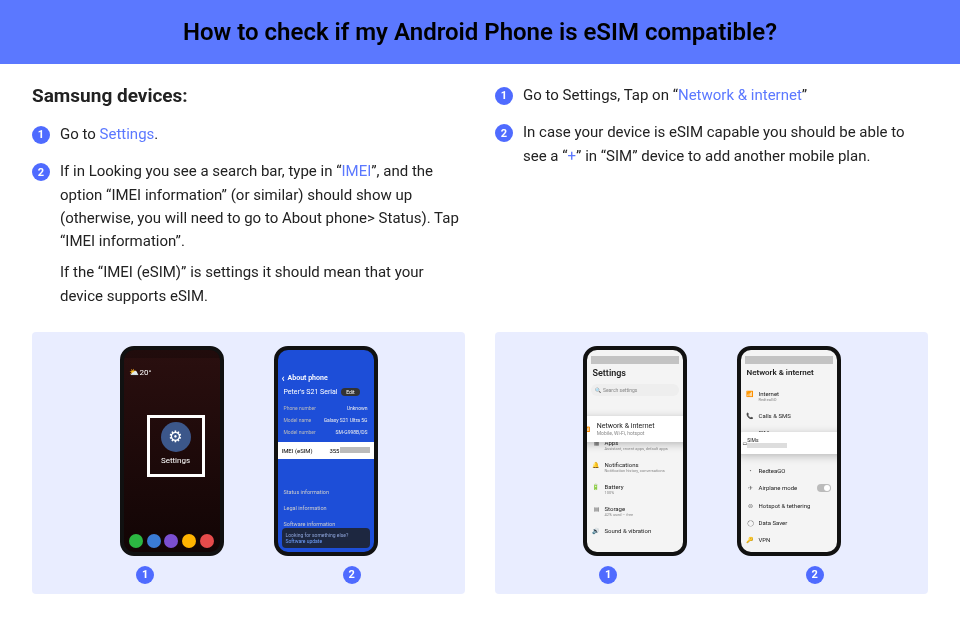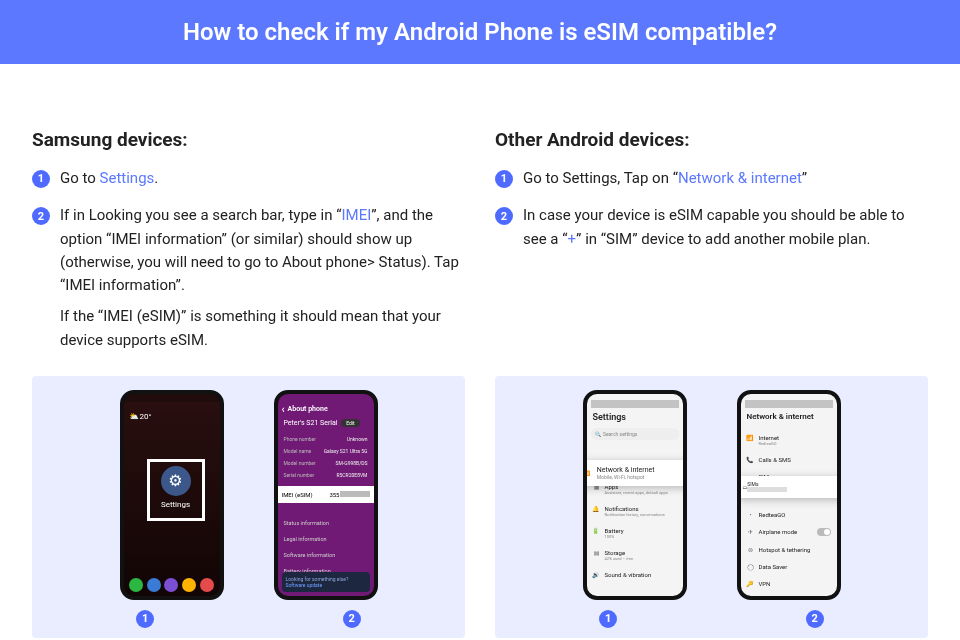--- a/index.html
+++ b/index.html
@@ -6,35 +6,34 @@
   body {
     font-family: -apple-system, BlinkMacSystemFont, "Segoe UI", Roboto, Arial, sans-serif;
     background: #fff;
     color: #222;
     width: 960px;
     height: 640px;
     overflow: hidden;
   }
   .header {
     background: #5b78ff;
-    color: #ffffff;
+    color: #000000;
     text-align: center;
     padding: 18px 1px;
     font-size: 24px;
     font-weight: 600;
   }
   .columns {
     display: flex;
     gap: 30px;
     padding: 20px 32px 0 32px;
   }
   .col {
     flex: 1;
     min-width: 0;
-    margin-top: 44px;
   }
   .col-title {
     font-size: 19px;
     font-weight: 700;
     margin-bottom: 16px;
   }
   .steps { list-style: none; }
   .step {
     display: flex;
     align-items: flex-start;
@@ -123,22 +122,22 @@
   .home1 .settings-label { font-size: 8px; margin-top: 4px; }
   .home1 .dock {
     position: absolute; bottom: 4px; left: 0; right: 0;
     display: flex; justify-content: space-around; padding: 0 4px;
   }
   .home1 .dock span {
     width: 14px; height: 14px; border-radius: 50%;
   }
   
   .about2 {
-    background: #701a75;
-    padding: 10px 4px;
+    background: #1d4ed8;
+    padding: 23px 4px;
   }
   .about2 .hdr { font-size: 7px; font-weight: 600; margin-bottom: 4px; display:flex; align-items:center; gap:3px;}
   .about2 .hdr::before { content:"‹"; font-size:10px;}
   .about2 .dname { font-size: 7px; margin: 3px 0 6px 2px; }
   .about2 .edit { display:inline-block; background:#333; border-radius:6px; font-size:5px; padding:1px 5px; margin-left:2px;}
   .about2 .row { display:flex; justify-content:space-between; font-size:5px; padding:3px 2px; color:#bbb;}
   .about2 .row span:last-child{ color:#eee; }
   .about2 .imei-hl {
     position: absolute;
     top: 92px; left: -12px; right: -12px;
@@ -210,28 +209,27 @@
       <li class="step">
         <span class="badge">1</span>
         <span class="step-body">
           <span>Go to </span><span class="link">Settings</span><span>.</span>
         </span>
       </li>
       <li class="step">
         <span class="badge">2</span>
         <span class="step-body">
           <span>If in Looking you see a search bar, type in “</span><span class="link">IMEI</span><span>”, and the option “IMEI information” (or similar) should show up (otherwise, you will need to go to About phone&gt; Status). Tap “IMEI information”.</span>
-          <div class="step-para">If the “IMEI (eSIM)” is something it should mean that your device supports eSIM.</div>
+          <div class="step-para">If the “IMEI (eSIM)” is settings it should mean that your device supports eSIM.</div>
         </span>
       </li>
     </ul>
   </div>
 
   <div class="col">
-    <div class="col-title">Other Android devices:</div>
     <ul class="steps">
       <li class="step">
         <span class="badge">1</span>
         <span class="step-body">
           <span>Go to Settings, Tap on “</span><span class="link">Network &amp; internet</span><span>”</span>
         </span>
       </li>
       <li class="step">
         <span class="badge">2</span>
         <span class="step-body">

